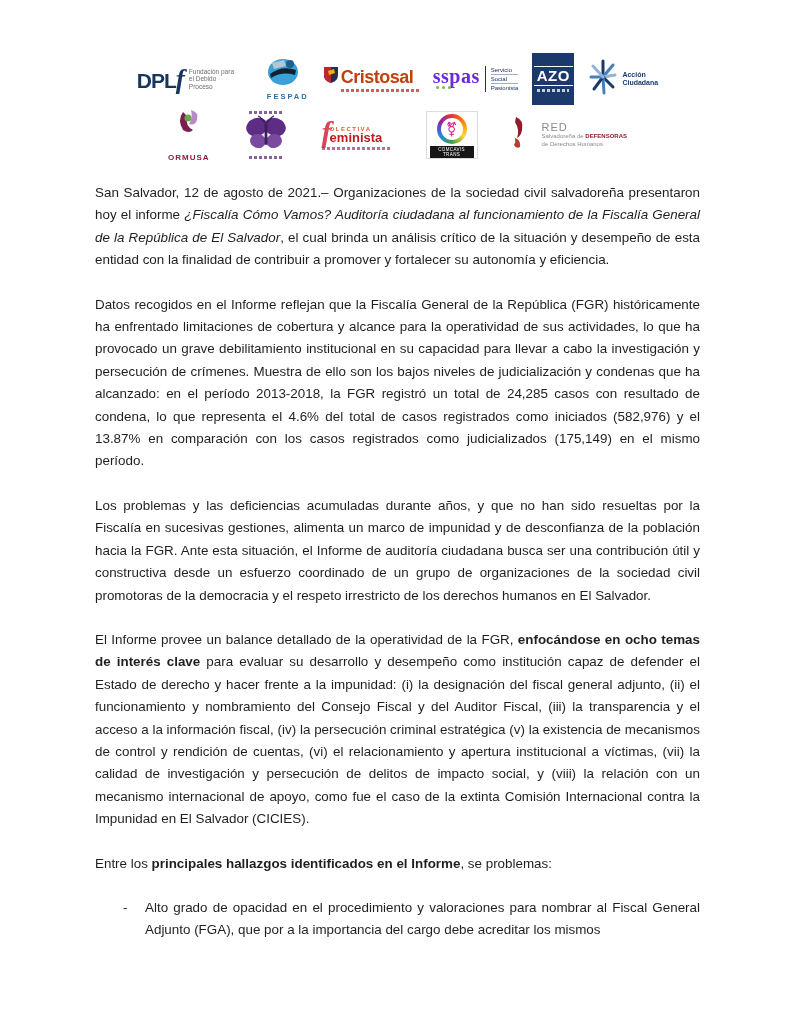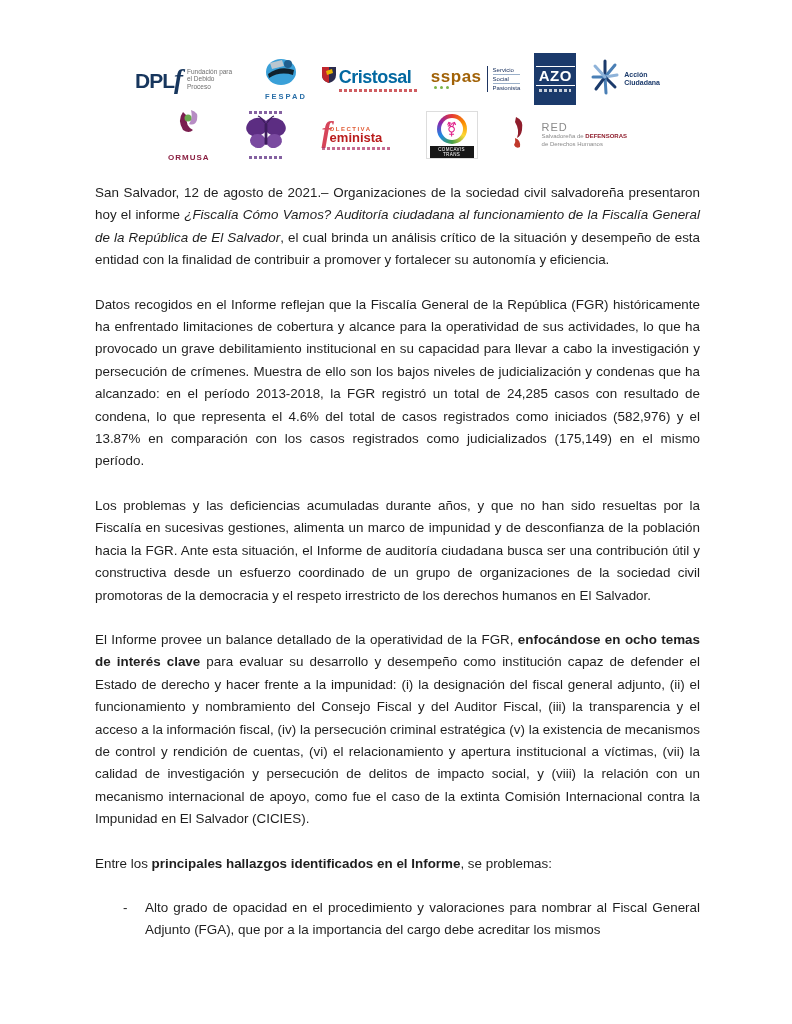--- a/index.html
+++ b/index.html
@@ -26,27 +26,27 @@
   .dplf-f{font-family:"Liberation Serif",serif;font-style:italic;font-size:27px;font-weight:bold;}
   .dplf-sub{font-size:6.5px;line-height:7.5px;color:#6e6e6e;width:52px;}
 
   
   .fespad{flex-direction:column;justify-content:center;}
   .fespad-label{font-size:7.5px;font-weight:bold;letter-spacing:2px;color:#2a6fa8;margin-top:1px;padding-left:12px;}
 
   
   .cristosal{flex-direction:column;align-items:flex-start;}
   .cristosal-top{display:flex;align-items:center;gap:2px;}
-  .cristosal-word{font-size:18px;font-weight:bold;color:#0369a1;letter-spacing:-.5px;}
+  .cristosal-word{font-size:18px;font-weight:bold;color:#c2410c;letter-spacing:-.5px;}
   .cristosal .microdash{width:78px;margin:1px 0 0 18px;color:#c0272d;}
 
   
   .sspas{gap:5px;}
   .sspas-left{display:flex;flex-direction:column;align-items:flex-start;}
-  .sspas-word{font-size:17px;font-weight:bold;color:#a16207;letter-spacing:.5px;line-height:15px;}
+  .sspas-word{font-size:20px;font-weight:bold;color:#6d28d9;letter-spacing:.5px;line-height:15px;font-family:Liberation Serif, serif;}
   .sspas-dots{display:flex;gap:3px;margin:2px 0 0 3px;}
   .sspas-dots i{width:3px;height:3px;background:#7ab648;border-radius:50%;}
   .sspas-bar{width:1px;height:26px;background:#1d3461;}
   .sspas-right{display:flex;flex-direction:column;}
   .sspas-right span{font-size:6px;line-height:8px;color:#1d3461;border-bottom:.5px solid #9bb0c9;}
   .sspas-right span:last-child{border-bottom:none;}
 
   
   .azo-box{width:42px;height:52px;background:#1b3a6b;display:flex;flex-direction:column;align-items:center;justify-content:center;}
   .azo-word{color:#fff;font-size:15px;font-weight:bold;letter-spacing:.5px;border-top:1px solid #fff;border-bottom:1px solid #fff;line-height:18px;padding:0 3px;}

